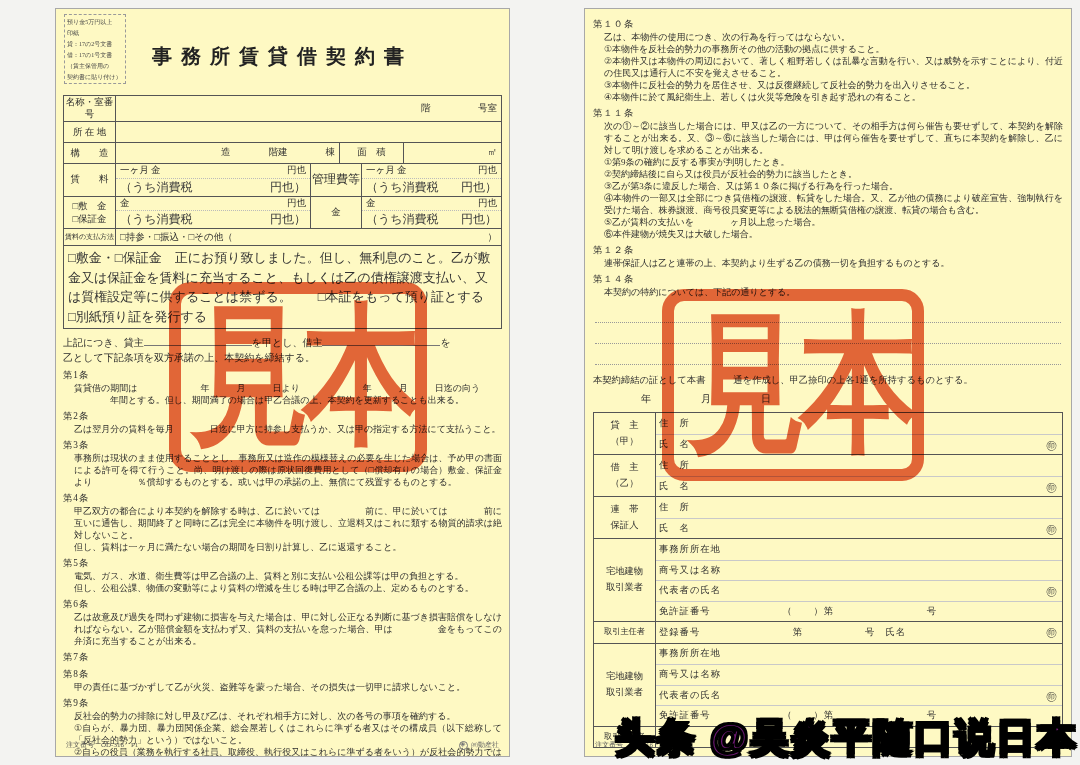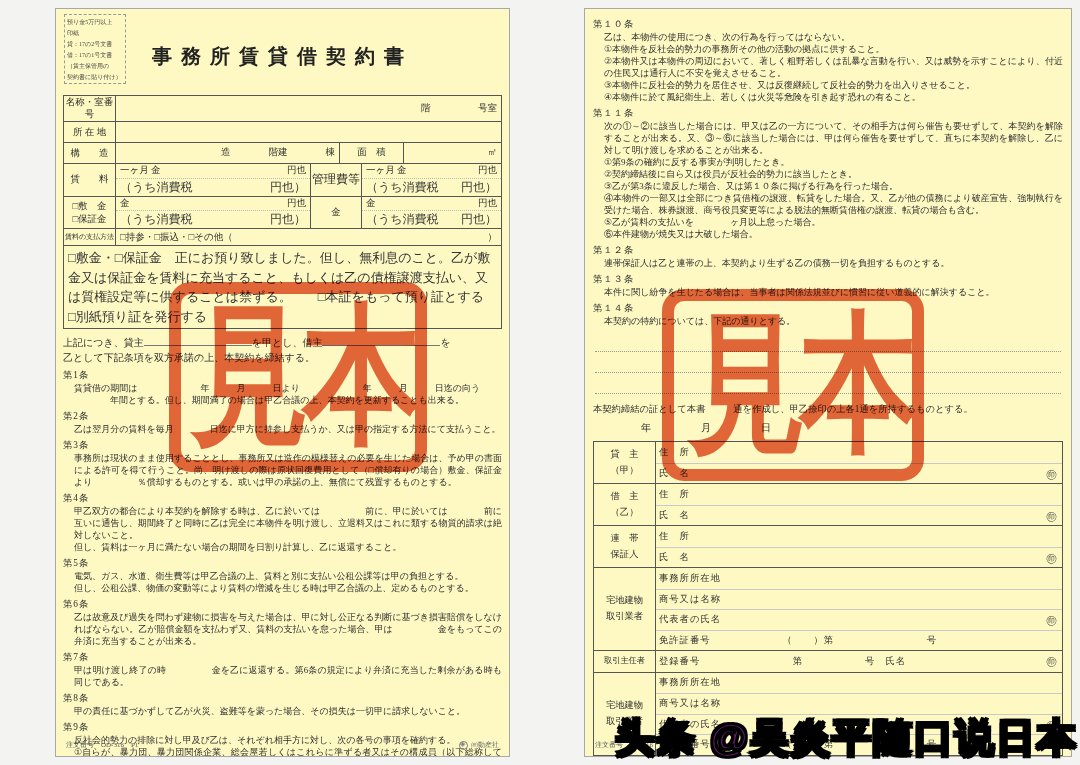--- a/index.html
+++ b/index.html
@@ -237,21 +237,20 @@
         <div class="art-no">第5条</div>
         <div class="art-body">電気、ガス、水道、衛生費等は甲乙合議の上、賃料と別に支払い公租公課等は甲の負担とする。
 但し、公租公課、物価の変動等により賃料の増減を生じる時は甲乙合議の上、定めるものとする。</div>
       </div>
     <div class="article">
         <div class="art-no">第6条</div>
         <div class="art-body">乙は故意及び過失を問わず建物に損害を与えた場合は、甲に対し公正なる判断に基づき損害賠償をしなければならない。乙が賠償金額を支払わず又、賃料の支払いを怠った場合、甲は　　　　　金をもってこの弁済に充当することが出来る。</div>
       </div>
     <div class="article">
         <div class="art-no">第7条</div>
-        <div class="art-body">甲は明け渡し終了の時　　　　　金を乙に返還する。第6条の規定により弁済に充当した剰余がある時も同じである。</div>
       </div>
     <div class="article">
         <div class="art-no">第8条</div>
         <div class="art-body">甲の責任に基づかずして乙が火災、盗難等を蒙った場合、その損失は一切甲に請求しないこと。</div>
       </div>
     <div class="article">
         <div class="art-no">第9条</div>
         <div class="art-body">反社会的勢力の排除に対し甲及び乙は、それぞれ相手方に対し、次の各号の事項を確約する。
 ①自らが、暴力団、暴力団関係企業、総会屋若しくはこれらに準ずる者又はその構成員（以下総称して「反社会的勢力」という）ではないこと。
 ②自らの役員（業務を執行する社員、取締役、執行役又はこれらに準ずる者をいう）が反社会的勢力ではないこと。
@@ -292,24 +291,20 @@
 ③乙が第3条に違反した場合、又は第１０条に掲げる行為を行った場合。
 ④本物件の一部又は全部につき賃借権の譲渡、転貸をした場合。又、乙が他の債務により破産宣告、強制執行を受けた場合、株券譲渡、商号役員変更等による脱法的無断賃借権の譲渡、転貸の場合も含む。
 ⑤乙が賃料の支払いを　　　　ヶ月以上怠った場合。
 ⑥本件建物が焼失又は大破した場合。</div>
       </div>
     <div class="article">
         <div class="art-no">第１２条</div>
         <div class="art-body">連帯保証人は乙と連帯の上、本契約より生ずる乙の債務一切を負担するものとする。</div>
       </div>
     <div class="article">
-        <div class="art-no">第１３条</div>
-        <div class="art-body">本件に関し紛争を生じたる場合は、当事者は関係法規並びに慣習に従い道義的に解決すること。</div>
-      </div>
-    <div class="article">
         <div class="art-no">第１４条</div>
         <div class="art-body">本契約の特約については、下記の通りとする。</div>
       </div>
   </div>
 
   <div style="margin-top:4px;">
     <div class="tokuyaku-line"></div>
     <div class="tokuyaku-line"></div>
     <div class="tokuyaku-line"></div>
   </div>

